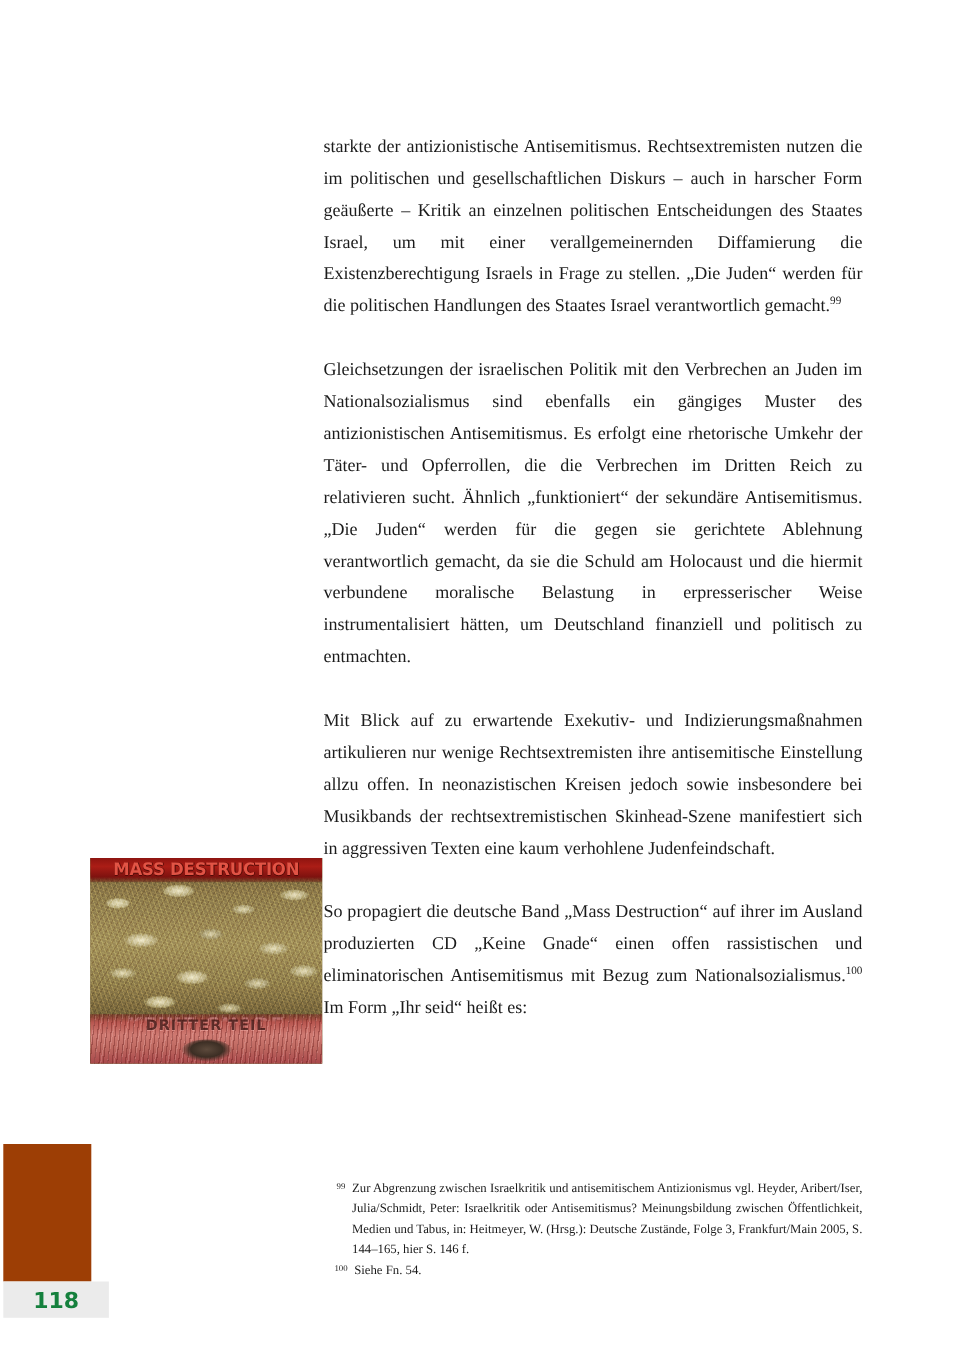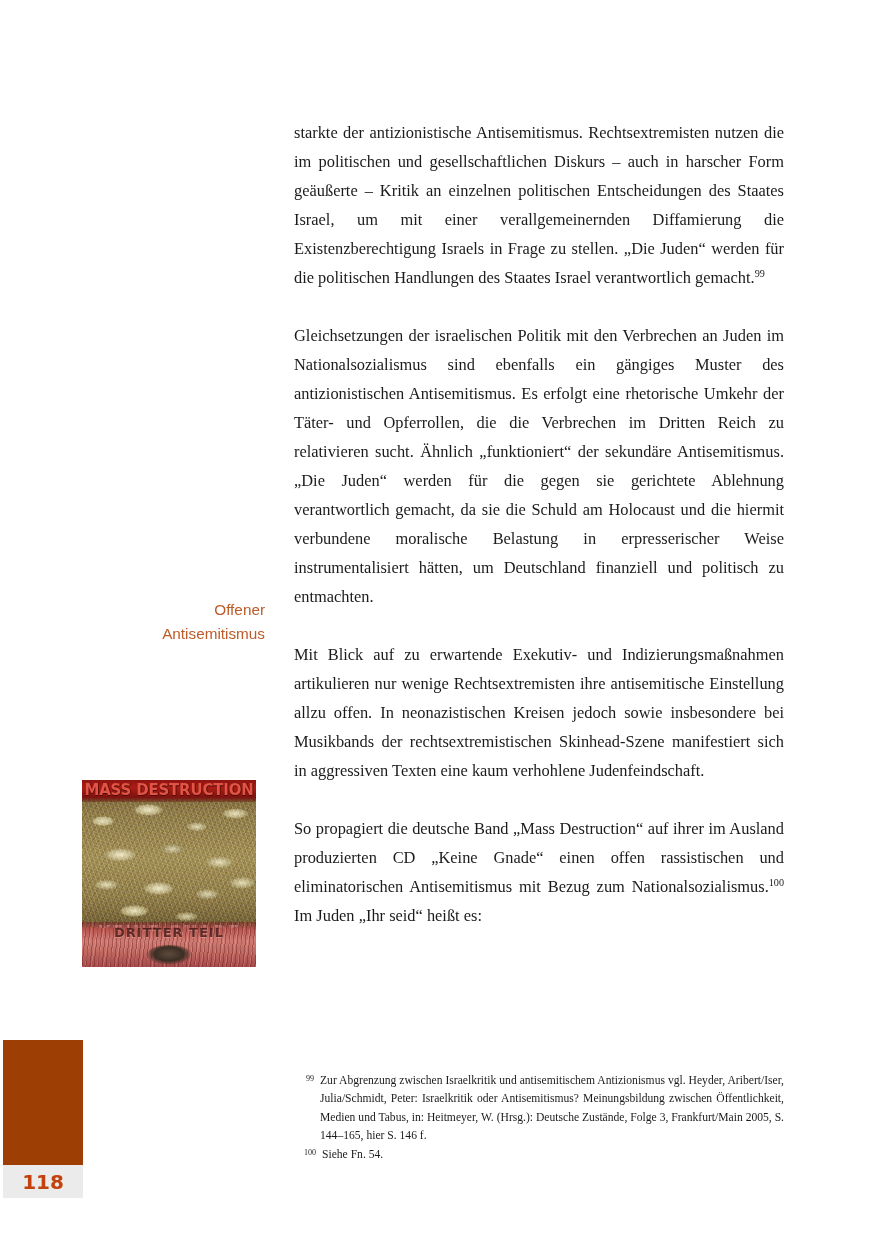--- a/index.html
+++ b/index.html
@@ -62,21 +62,21 @@
     line-height: 24px;
     font-family: "Liberation Sans", "DejaVu Sans", sans-serif;
   }
   .margin-note div { display: block; }
 
   
   .cd-figure {
     position: absolute;
     left: 82px;
     top: 780px;
-    width: 174px;
+    width: 211px;
     height: 187px;
     overflow: hidden;
     background: #8d7a4e;
   }
   .cd-art {
     position: absolute;
     inset: 0;
   }
   
   .cd-field {
@@ -226,24 +226,24 @@
     left: 3px;
     top: 1040px;
     width: 80px;
     height: 125px;
     background: #9d3e05;
   }
   .tab-number {
     position: absolute;
     left: 3px;
     top: 1165px;
-    width: 80px;
+    width: 96px;
     height: 33px;
     background: #ebebeb;
-    color: #c2410c;
+    color: #15803d;
     font-family: "DejaVu Sans", "Liberation Sans", sans-serif;
     font-weight: bold;
     font-size: 20px;
     display: flex;
     align-items: center;
     justify-content: center;
     letter-spacing: 0px;
   }
 </style>
 </head>
@@ -252,28 +252,24 @@
 <div class="page">
 
   <div class="text-column">
 
     <p class="para"><span>starkte der antizionistische Antisemitismus. Rechtsextremisten nutzen die im politischen und gesellschaftlichen Diskurs – auch in harscher Form geäußerte – Kritik an einzelnen politischen Entscheidungen des Staates Israel, um mit einer verallgemeinernden Diffamierung die Existenzberechtigung Israels in Frage zu stellen. „Die Juden“ werden für die politischen Handlungen des Staates Israel verantwortlich gemacht.</span><sup class="fn">99</sup></p>
 
     <p class="para"><span>Gleichsetzungen der israelischen Politik mit den Verbrechen an Juden im Nationalsozialismus sind ebenfalls ein gängiges Muster des antizionistischen Antisemitismus. Es erfolgt eine rhetorische Umkehr der Täter- und Opferrollen, die die Verbrechen im Dritten Reich zu relativieren sucht. Ähnlich „funktioniert“ der sekundäre Antisemitismus. „Die Juden“ werden für die gegen sie gerichtete Ablehnung verantwortlich gemacht, da sie die Schuld am Holocaust und die hiermit verbundene moralische Belastung in erpresserischer Weise instrumentalisiert hätten, um Deutschland finanziell und politisch zu entmachten.</span></p>
 
     <p class="para"><span>Mit Blick auf zu erwartende Exekutiv- und Indizierungsmaßnahmen artikulieren nur wenige Rechtsextremisten ihre antisemitische Einstellung allzu offen. In neonazistischen Kreisen jedoch sowie insbesondere bei Musikbands der rechtsextremistischen Skinhead-Szene manifestiert sich in aggressiven Texten eine kaum verhohlene Judenfeindschaft.</span></p>
 
-    <p class="para tight"><span>So propagiert die deutsche Band „Mass Destruction“ auf ihrer im Ausland produzierten CD „Keine Gnade“ einen offen rassistischen und eliminatorischen Antisemitismus mit Bezug zum Nationalsozialismus.</span><sup class="fn">100</sup><span> Im Juden „Ihr seid“ heißt es:</span></p>
+    <p class="para tight"><span>So propagiert die deutsche Band „Mass Destruction“ auf ihrer im Ausland produzierten CD „Keine Gnade“ einen offen rassistischen und eliminatorischen Antisemitismus mit Bezug zum Nationalsozialismus.</span><sup class="fn">100</sup><span> Im Form „Ihr seid“ heißt es:</span></p>
 
   </div>
 
-  <div class="margin-note">
-    <div>Offener</div>
-    <div>Antisemitismus</div>
-  </div>
 
   <div class="cd-figure">
     <div class="cd-art">
       <div class="cd-field"></div>
       <div class="cd-grain"></div>
       <div class="cd-topband"></div>
       <div class="cd-bandname">MASS DESTRUCTION</div>
       <div class="cd-albumtitle">KEINE GNADE</div>
       <div class="cd-bottomband"></div>
       <div class="cd-subtext">DRITTER TEIL</div>

